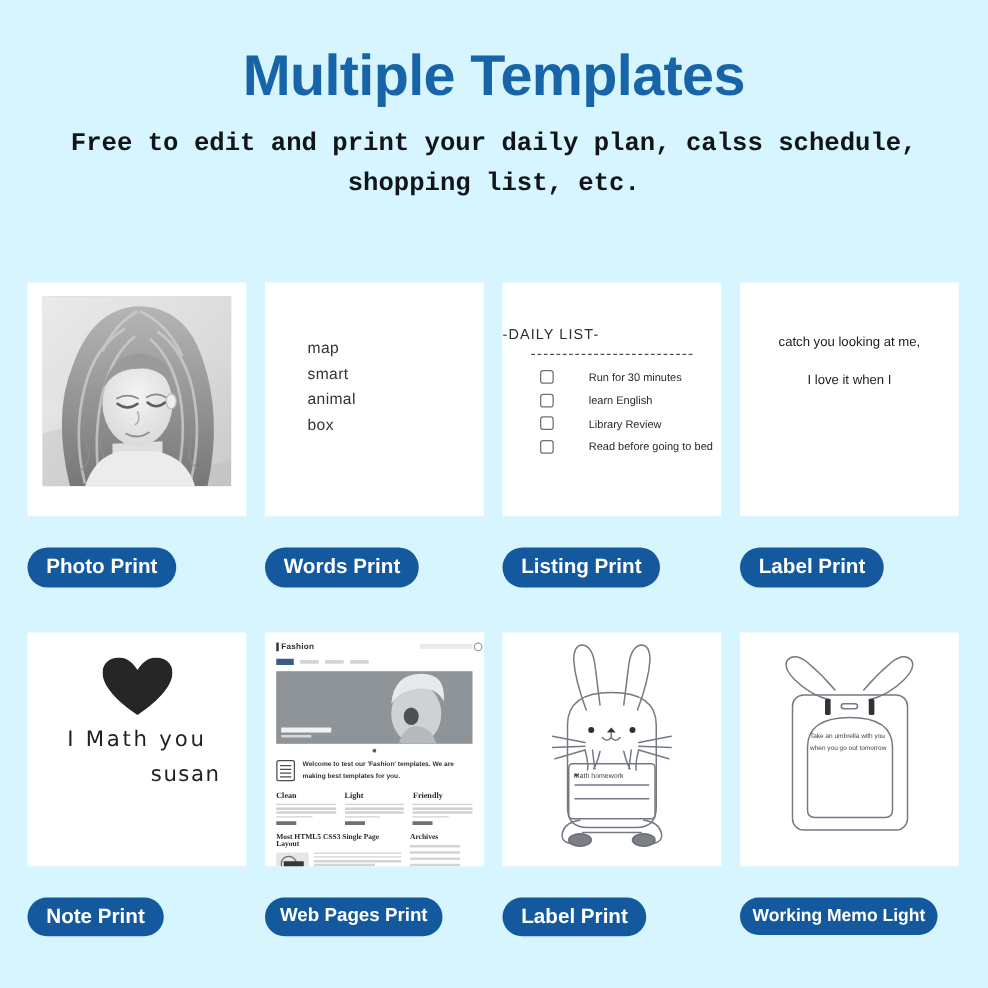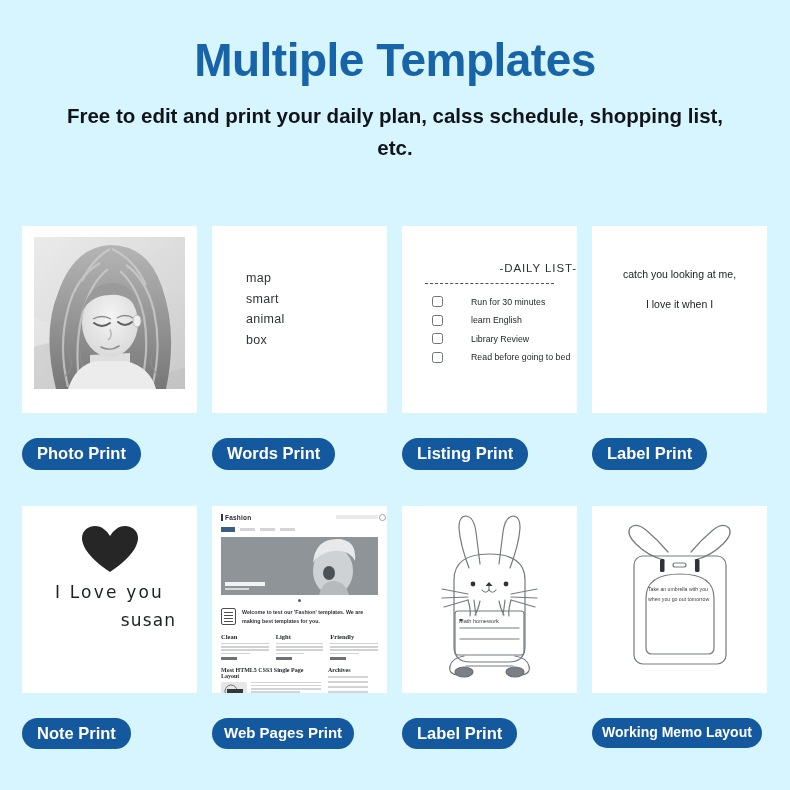--- a/index.html
+++ b/index.html
@@ -22,20 +22,21 @@
     line-height: 1.05;
   }
   .subtitle {
     text-align: center;
     color: #111418;
     font-size: 20.5px;
     font-weight: bold;
     line-height: 1.55;
     margin-top: 16px;
     padding: 0 55px;
+    font-family: Liberation Mono, monospace;
   }
 
   
   .grid {
     position: absolute;
     left: 22px; top: 226px;
     width: 746px;
     display: grid;
     grid-template-columns: repeat(4, 175px);
     grid-column-gap: 15px;
@@ -80,21 +81,21 @@
   
   .words {
     position: absolute; left: 34px; top: 42px;
     font-size: 12.5px; color: #30343a;
     line-height: 1.65; letter-spacing: .3px;
   }
 
   
   .listing-title {
     position: absolute; top: 36px; left: 0; width: 100%;
-    text-align: right; font-size: 11.5px; letter-spacing: .9px; color: #2b2f35;
+    text-align: left; font-size: 11.5px; letter-spacing: .9px; color: #2b2f35;
   }
   .dashes {
     position: absolute; top: 57px; left: 23px; width: 129px;
     border-top: 1.6px dashed #4a4f56;
   }
   .todo { position: absolute; top: 70px; left: 30px; }
   .todo-row { display: flex; align-items: center; margin-bottom: 7.5px; }
   .cbox {
     width: 11px; height: 11px; border: 1.1px solid #6d7278;
     border-radius: 2.5px; margin-right: 6px; flex: none;
@@ -303,21 +304,21 @@
       </div>
     </div>
 
     <div class="cell row2">
       <div class="card">
         <span class="heart">
           <svg width="56" height="48" viewBox="0 0 56 48" aria-hidden="true">
             <path d="M28 46 C 4 30 0 18 0 12 C 0 4 7 0 13 0 C 20 0 25 5 28 10 C 31 5 36 0 43 0 C 49 0 56 4 56 12 C 56 18 52 30 28 46 Z" fill="#262626"></path>
           </svg>
         </span>
-        <div class="note-line1">I  Love  you</div>
+        <div class="note-line1">I  Math  you</div>
         <div class="note-line2">susan</div>
       </div>
       <div class="btn-wrap">
         <button class="btn">Note Print</button>
       </div>
     </div>
 
     <div class="cell row2">
       <div class="card">
         <div class="web">
@@ -478,18 +479,18 @@
               <rect x="81" y="57" width="13" height="4" rx="2"></rect>
 
               <rect x="68" y="53" width="4.5" height="13" rx="1.5" fill="#2f3338" stroke="none"></rect>
               <rect x="103" y="53" width="4.5" height="13" rx="1.5" fill="#2f3338" stroke="none"></rect>
             </g>
           </svg>
         </div>
         <div class="memo-note">Take an umbrella with you when you go out tomorrow</div>
       </div>
       <div class="btn-wrap">
-        <button class="btn small">Working Memo Layout</button>
+        <button class="btn small">Working Memo Light</button>
       </div>
     </div>
 
   </div>
 </div>
 
 </body></html>

